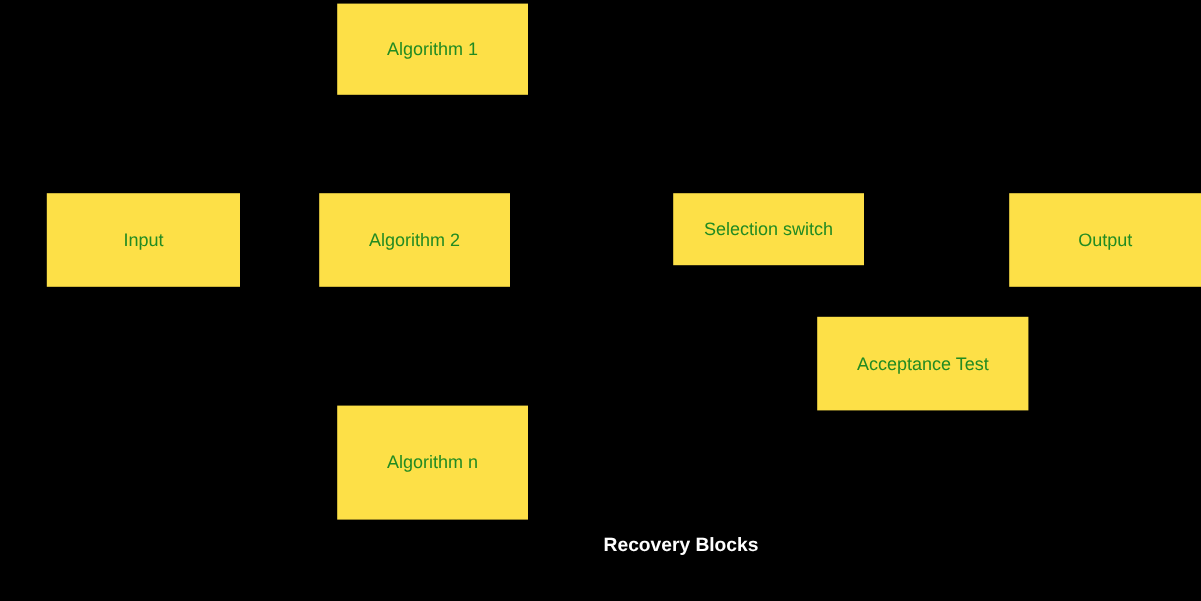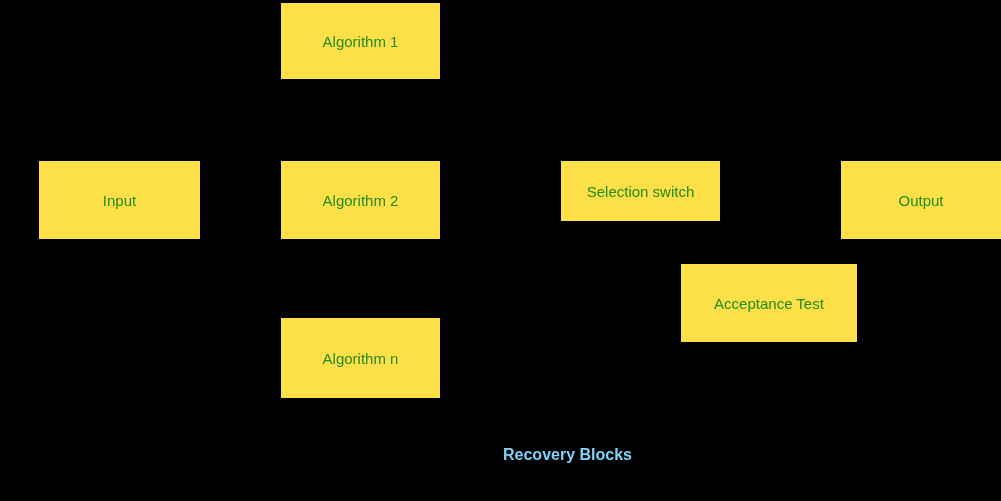--- a/index.html
+++ b/index.html
@@ -22,30 +22,30 @@
     display: flex;
     align-items: center;
     justify-content: center;
     font-size: 15px;
     line-height: 1;
     text-align: center;
     box-sizing: border-box;
   }
   .n-input        { left: 0px;   top: 161px; width: 161px; height: 78px; margin-left: 39px; }
   .n-alg1         { left: 281px; top: 3px;   width: 159px; height: 76px; }
-  .n-alg2         { left: 281px; top: 161px; width: 159px; height: 78px; }
-  .n-algn         { left: 281px; top: 318px; width: 159px; height: 80px; }
+  .n-alg2         { left: 266px; top: 161px; width: 159px; height: 78px; }
+  .n-algn         { left: 281px; top: 338px; width: 159px; height: 95px; }
   .n-selswitch    { left: 561px; top: 161px; width: 159px; height: 60px; }
   .n-output       { left: 841px; top: 161px; width: 160px; height: 78px; }
   .n-acctest      { left: 681px; top: 264px; width: 176px; height: 78px; }
   .caption {
     position: absolute;
     left: 503px;
     top: 446px;
-    color: #7dd3fc;
+    color: #ffffff;
     font-size: 16px;
     font-weight: bold;
     white-space: nowrap;
   }
 </style>
 </head>
 <body>
 
 <div class="canvas">
 

